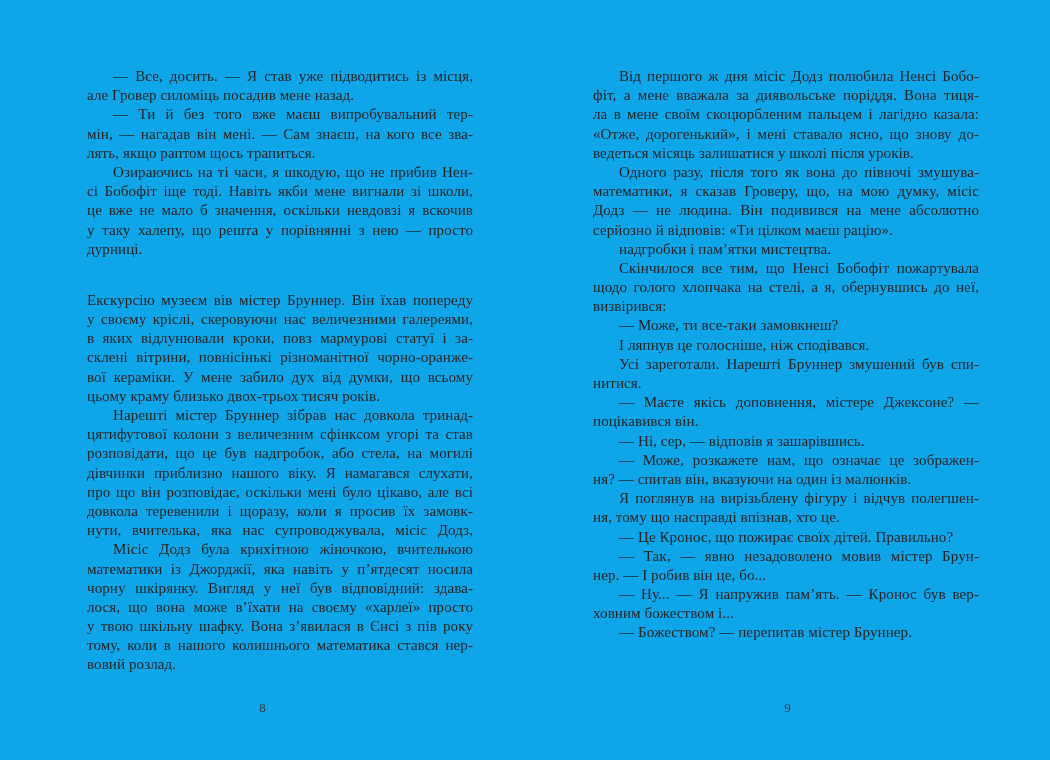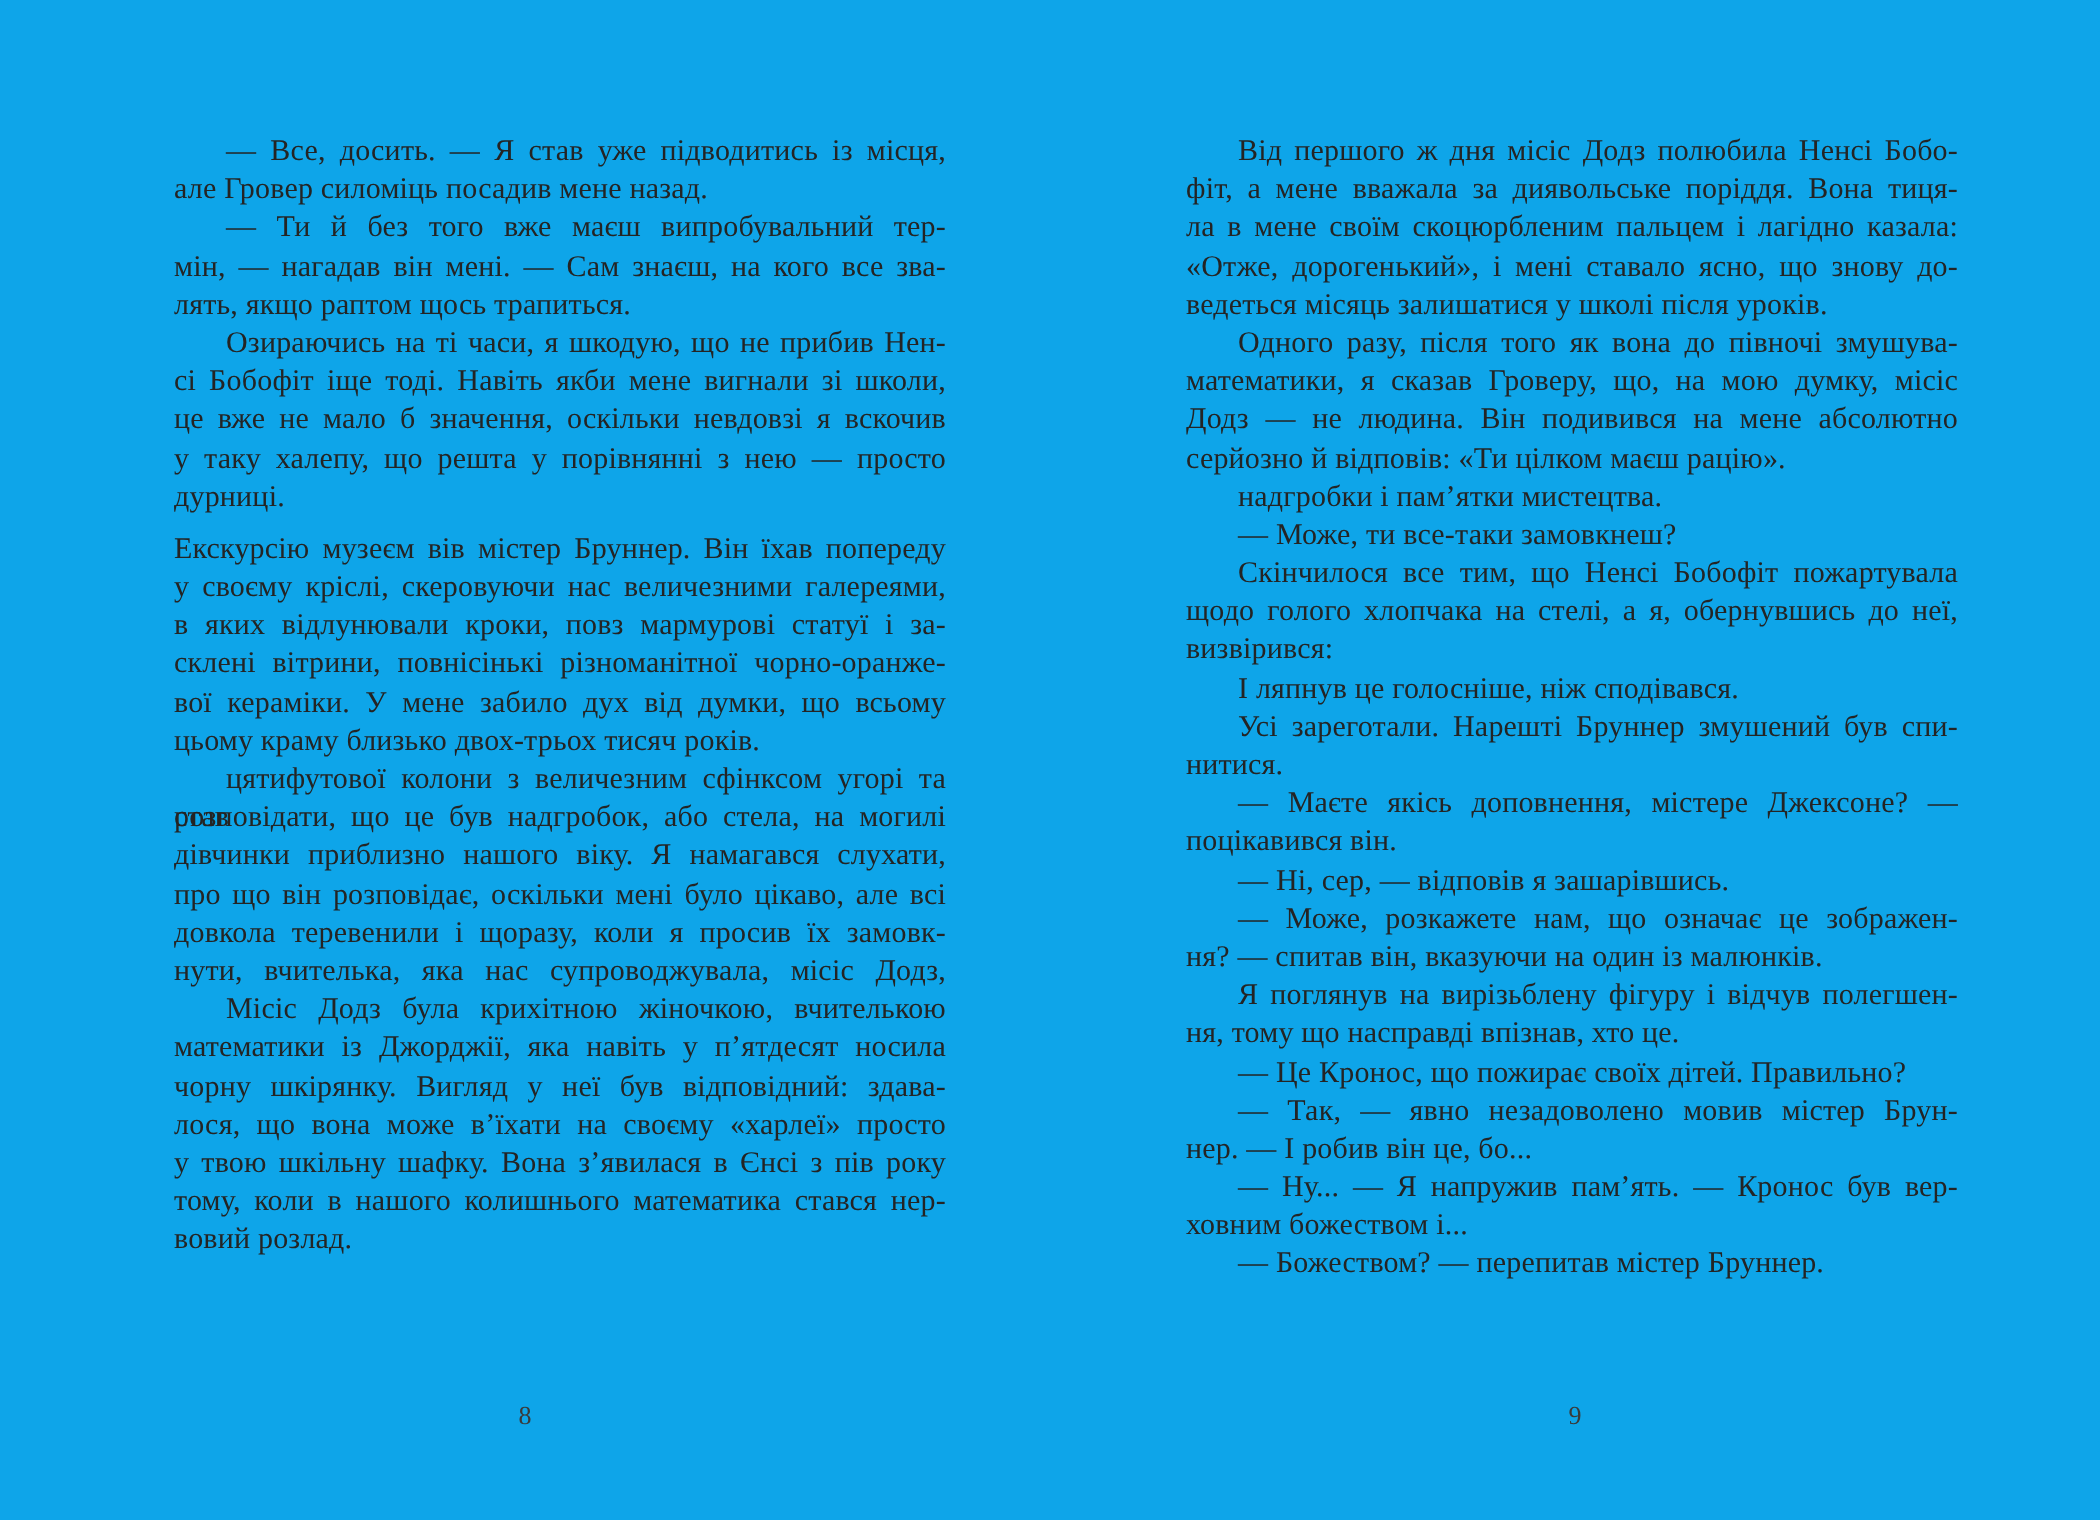--- a/index.html
+++ b/index.html
@@ -24,21 +24,21 @@
     top: 67px;
     width: 386px;
     font-size: 15px;
     line-height: 19.2px;
     color: #242424;
     letter-spacing: 0.1px;
   }
   .text-block.left  { left: 87px; }
   .text-block.right { left: 593px; }
   .para { margin: 0; }
-  .para.section-break { margin-top: 7px; }
+  .para.section-break { margin-top: 32px; }
   .line {
     text-align: justify;
     text-align-last: justify;
     white-space: normal;
     height: 19.2px;
     overflow: visible;
   }
   .line.last { text-align-last: left; }
   .para.indent .line:first-child { text-indent: 26px; }
   .page-num {
@@ -76,20 +76,21 @@
       </div>
       <div class="para section-break">
         <div class="line">Екскурсію музеєм вів містер Бруннер. Він їхав попереду</div>
         <div class="line">у своєму кріслі, скеровуючи нас величезними галереями,</div>
         <div class="line">в яких відлунювали кроки, повз мармурові статуї і за-</div>
         <div class="line">склені вітрини, повнісінькі різноманітної чорно-оранже-</div>
         <div class="line">вої кераміки. У мене забило дух від думки, що всьому</div>
         <div class="line last">цьому краму близько двох-трьох тисяч років.</div>
       </div>
       <div class="para indent">
+        <div class="line">Нарешті містер Бруннер зібрав нас довкола тринад-</div>
         <div class="line">цятифутової колони з величезним сфінксом угорі та став</div>
         <div class="line">розповідати, що це був надгробок, або стела, на могилі</div>
         <div class="line">дівчинки приблизно нашого віку. Я намагався слухати,</div>
         <div class="line">про що він розповідає, оскільки мені було цікаво, але всі</div>
         <div class="line">довкола теревенили і щоразу, коли я просив їх замовк-</div>
         <div class="line">нути, вчителька, яка нас супроводжувала, місіс Додз,</div>
       </div>
       <div class="para indent">
         <div class="line">Місіс Додз була крихітною жіночкою, вчителькою</div>
         <div class="line">математики із Джорджії, яка навіть у п’ятдесят носила</div>
@@ -112,26 +113,26 @@
       <div class="para indent">
         <div class="line">Одного разу, після того як вона до півночі змушува-</div>
         <div class="line">математики, я сказав Гроверу, що, на мою думку, місіс</div>
         <div class="line">Додз — не людина. Він подивився на мене абсолютно</div>
         <div class="line last">серйозно й відповів: «Ти цілком маєш рацію».</div>
       </div>
       <div class="para indent">
         <div class="line last">надгробки і пам’ятки мистецтва.</div>
       </div>
       <div class="para indent">
-        <div class="line last">— Може, ти все-таки замовкнеш?</div>
-      </div>
-      <div class="para indent">
         <div class="line">Скінчилося все тим, що Ненсі Бобофіт пожартувала</div>
         <div class="line">щодо голого хлопчака на стелі, а я, обернувшись до неї,</div>
         <div class="line last">визвірився:</div>
+      </div>
+      <div class="para indent">
+        <div class="line last">— Може, ти все-таки замовкнеш?</div>
       </div>
       <div class="para indent">
         <div class="line last">І ляпнув це голосніше, ніж сподівався.</div>
       </div>
       <div class="para indent">
         <div class="line">Усі зареготали. Нарешті Бруннер змушений був спи-</div>
         <div class="line last">нитися.</div>
       </div>
       <div class="para indent">
         <div class="line">— Маєте якісь доповнення, містере Джексоне? —</div>

